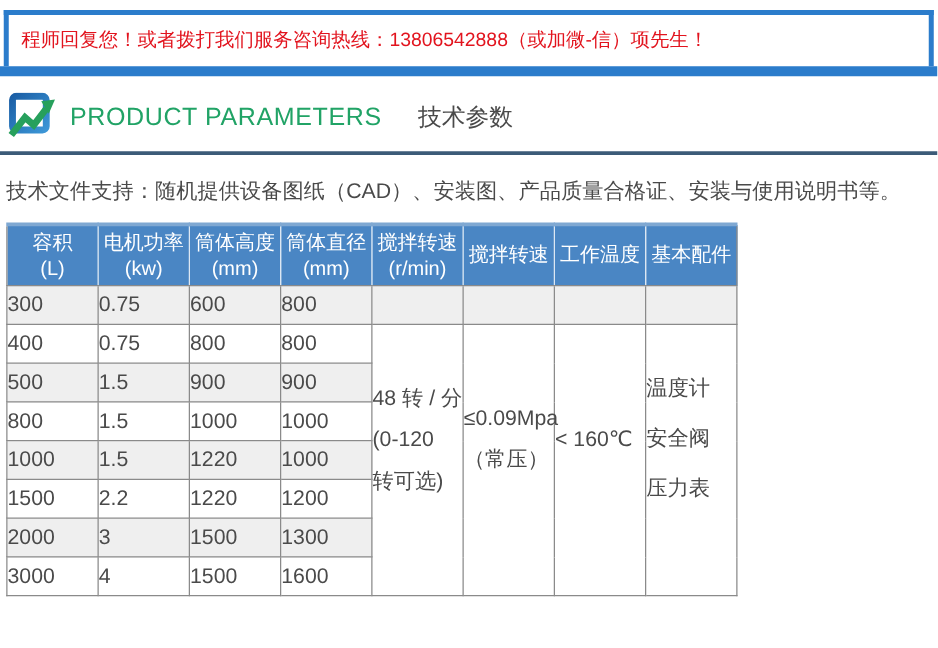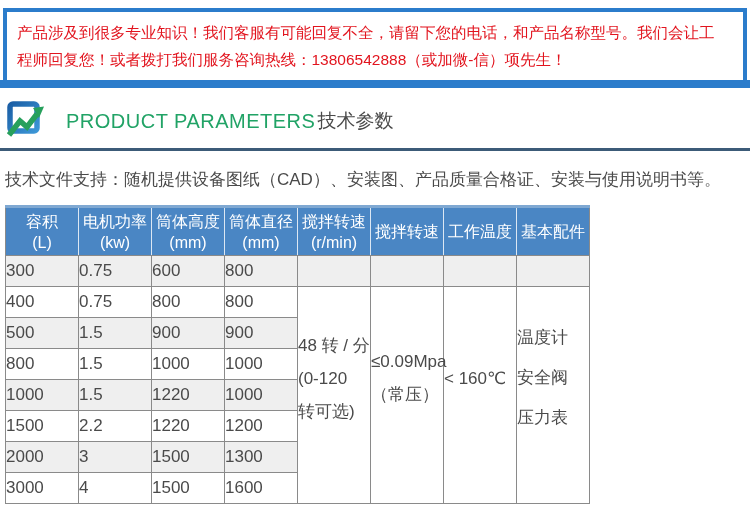--- a/index.html
+++ b/index.html
@@ -32,26 +32,26 @@
     display: flex;
     align-items: center;
     height: 42px;
     margin: 12px 0 0 6px;
   }
   .section-icon { width: 40px; height: 40px; flex: 0 0 40px; }
   .title-en {
     color: #21A366;
     font-size: 20px;
     letter-spacing: 0.5px;
-    margin-left: 20px;
+    margin-left: 10px;
   }
   .title-zh {
     color: #4A4A4A;
     font-size: 19px;
-    margin-left: 2px;
+    margin-left: 29px;
     text-align: right;
   }
   .header-divider { height: 3px; background: #3C5B78; margin-top: 6px; }
 
   
   .intro {
     font-size: 17px;
     color: #4A4A4A;
     margin: 17px 4px 0 5px;
     white-space: nowrap;
@@ -95,21 +95,20 @@
     vertical-align: middle;
     padding-bottom: 34px;
   }
   .m-line { line-height: 33px; }
   .m-line-lg { line-height: 40px; }
 </style>
 </head>
 <body>
 
 <div class="banner">
-  <div class="banner-line">产品涉及到很多专业知识！我们客服有可能回复不全，请留下您的电话，和产品名称型号。我们会让工</div>
   <div class="banner-line">程师回复您！或者拨打我们服务咨询热线：13806542888（或加微-信）项先生！</div>
 </div>
 <div class="blue-bar"></div>
 
 <div class="section-header">
   <span class="section-icon">
     <svg viewBox="0 0 40 40" width="40" height="40">
       <defs>
         <linearGradient id="sqg" x1="0" y1="0" x2="1" y2="1">
           <stop offset="0" stop-color="#1B5FA6"></stop>

